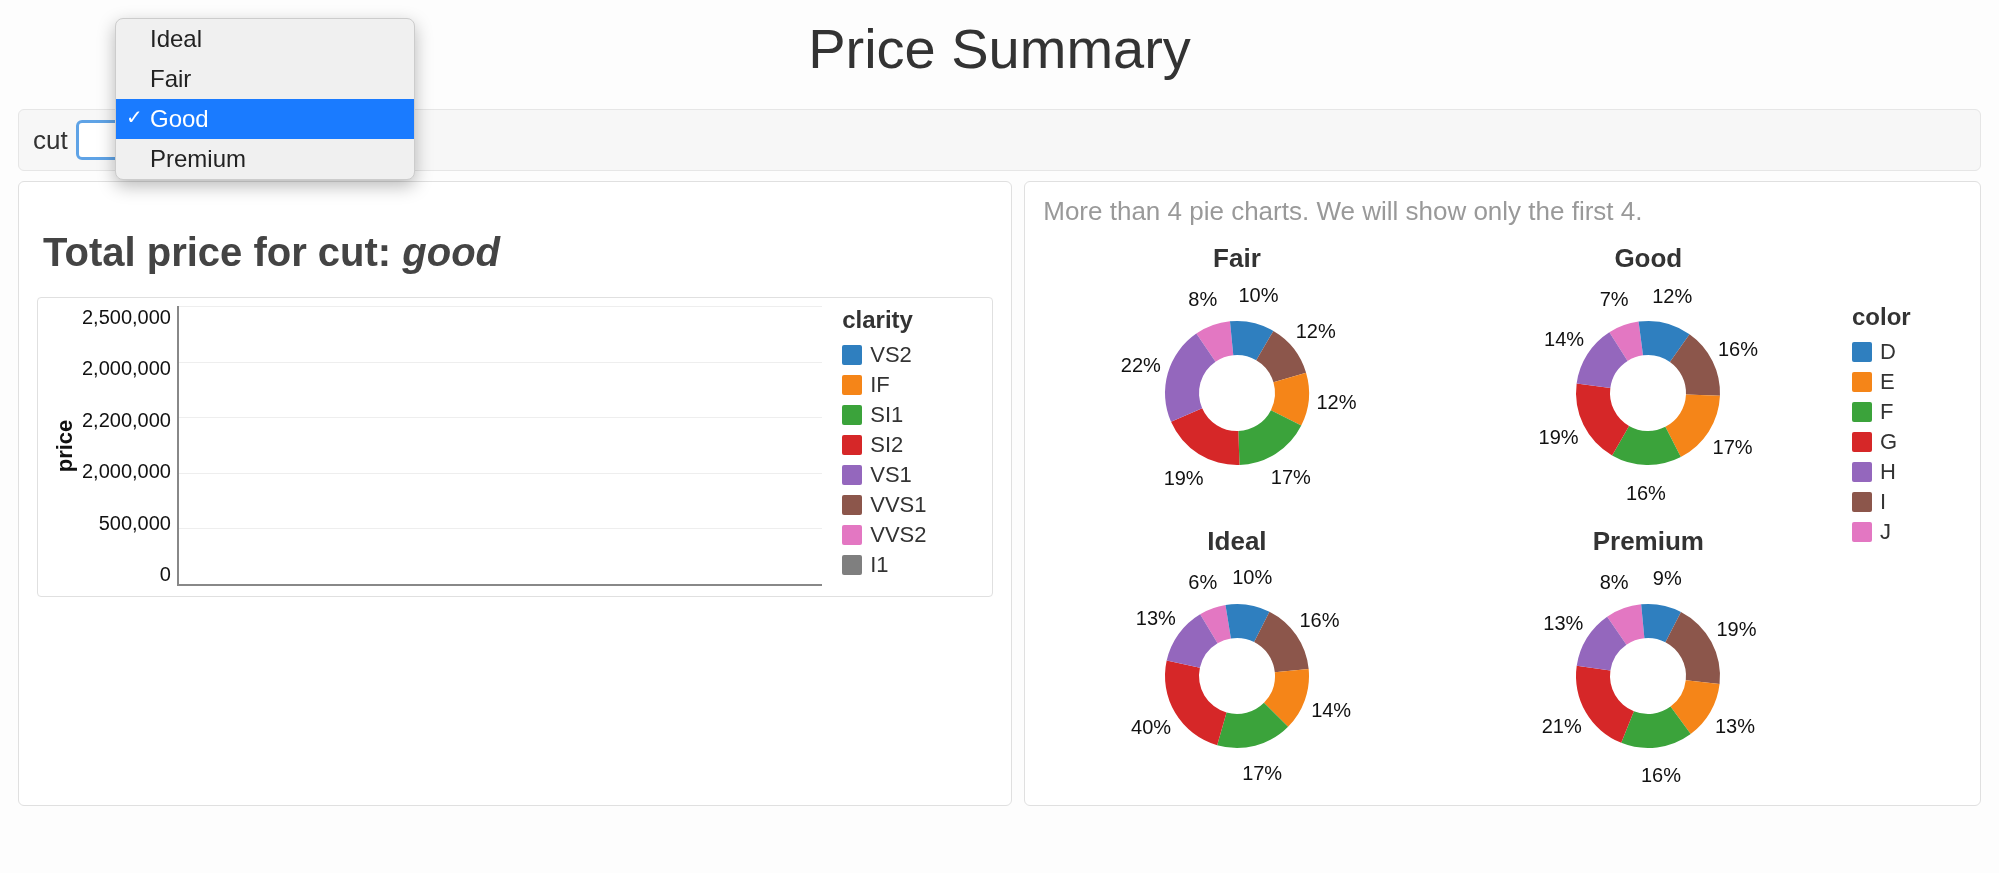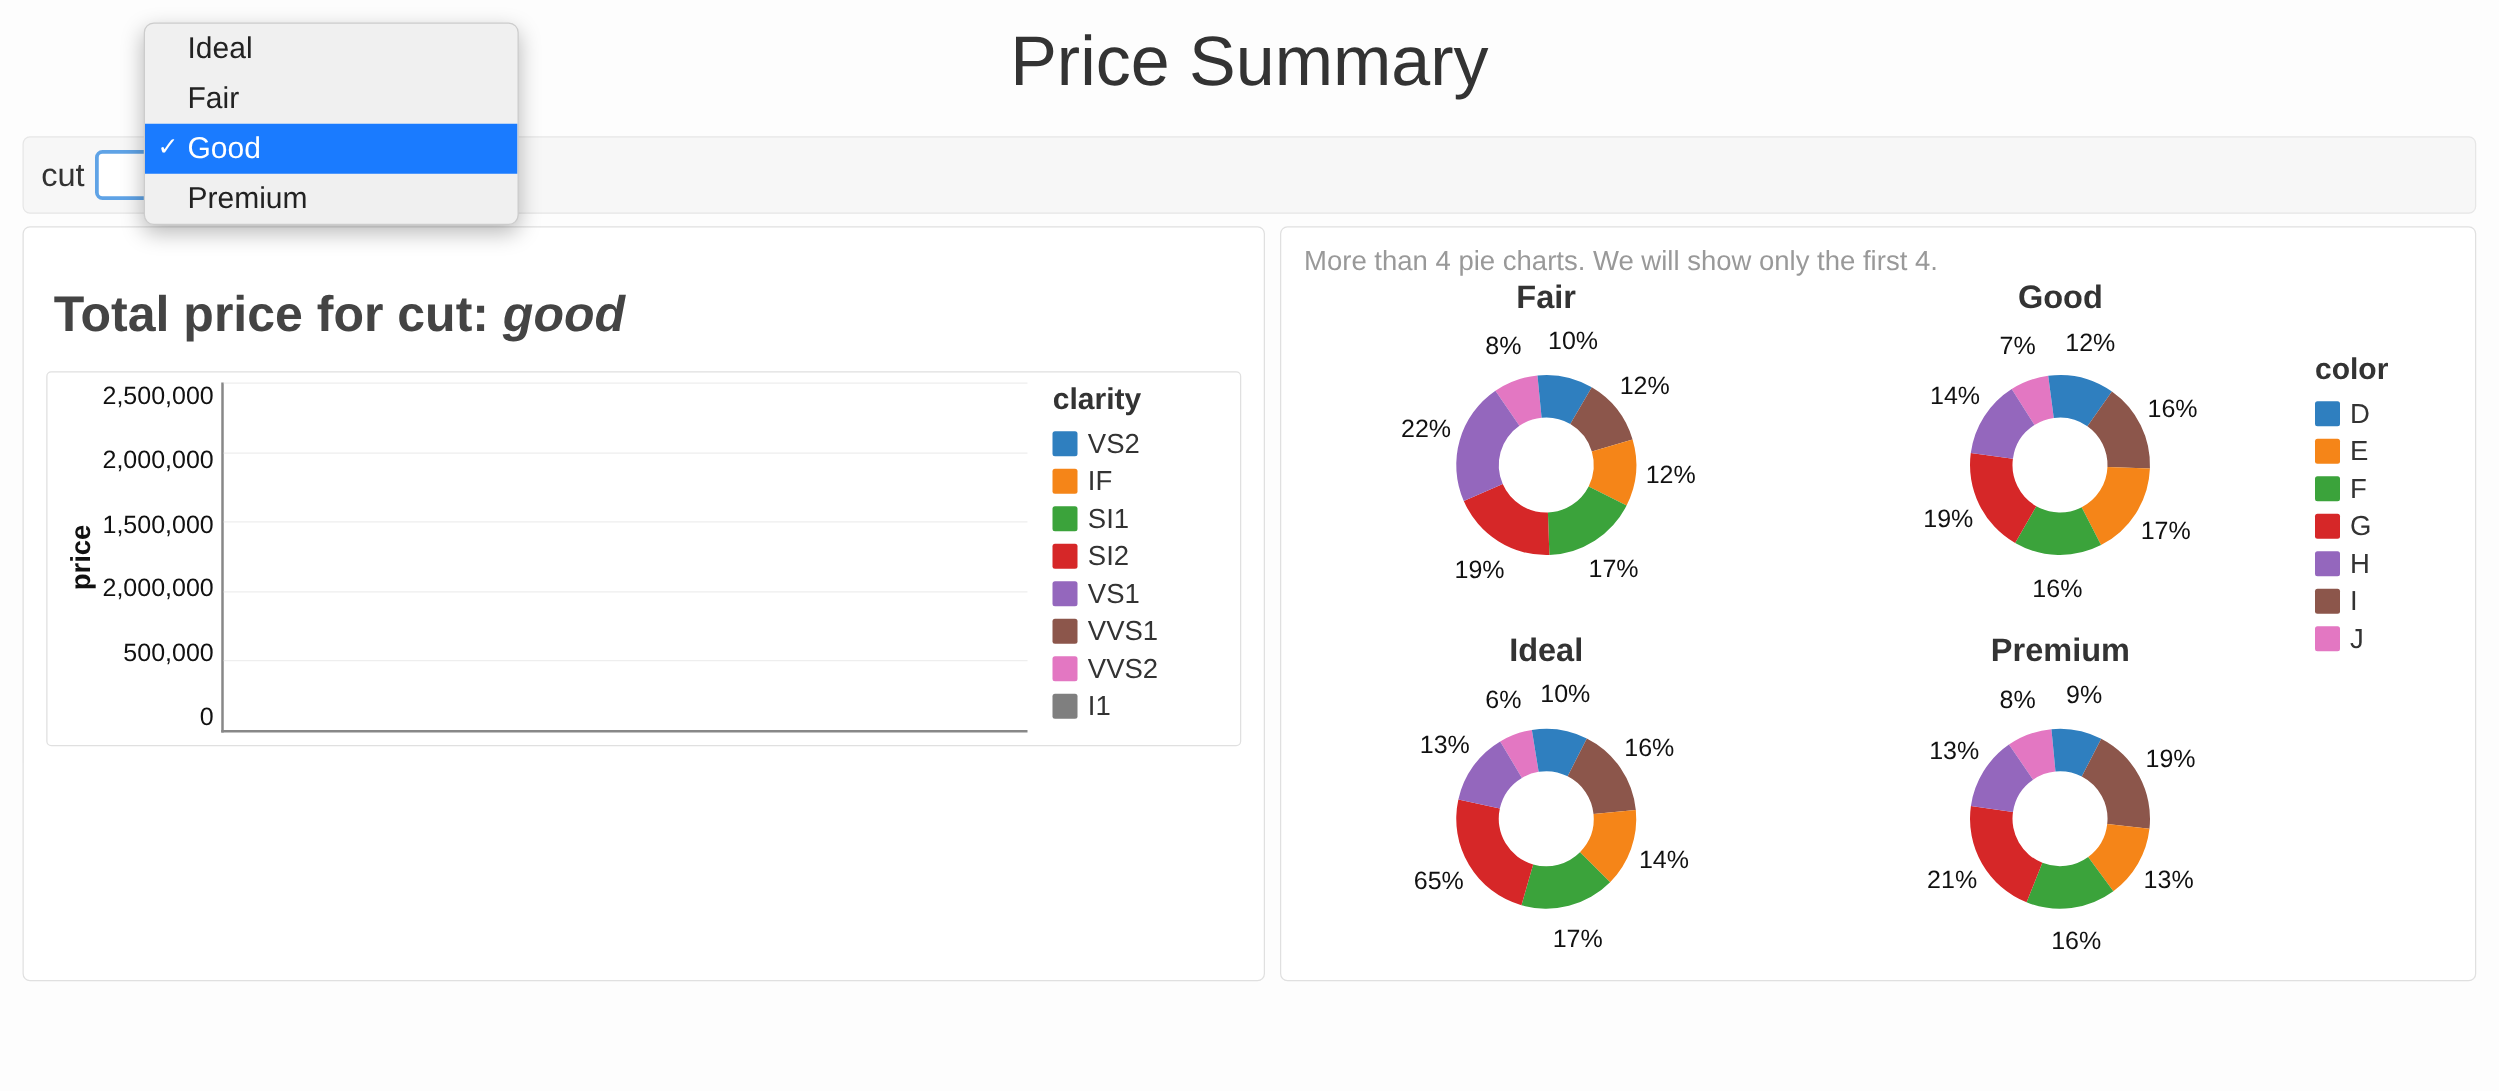--- a/index.html
+++ b/index.html
@@ -148,21 +148,21 @@
   .legend-col {
     width: 160px;
     padding-left: 20px;
   }
   .legend-title { font-size: 24px; font-weight: 700; margin-bottom: 8px; }
   .legend-item { display: flex; align-items: center; gap: 8px; font-size: 22px; margin: 4px 0; }
   .swatch { width: 20px; height: 20px; border-radius: 2px; }
 
   .footnote { font-size: 22px; color: #888; margin-top: 26px; }
 
-  .right-note { font-size: 22px; color: #999; margin-bottom: 0; }
+  .right-note { font-size: 26px; color: #999; margin-bottom: 16px; }
   .donuts-wrap { display: flex; }
   .donut-grid {
     flex: 1;
     display: grid;
     grid-template-columns: 1fr 1fr;
     gap: 18px 24px;
   }
   .donut-cell { text-align: center; }
   .donut-title { font-size: 26px; font-weight: 700; margin-bottom: 4px; }
   .donut-holder {
@@ -222,21 +222,21 @@
     <div class="chart-frame">
       <div class="bar-chart-wrap">
         <div class="ylab-col">
             <div class="ylab">price</div>
           </div>
         <div class="plot-col">
           <div class="yticks-plot">
             <div class="yticks" id="yticks">
                 <span>2,500,000</span>
                 <span>2,000,000</span>
-                <span>1,500,000</span>
+                <span>2,200,000</span>
                 <span>2,000,000</span>
                 <span>500,000</span>
                 <span>0</span>
               </div>
             <div class="plot-area" id="plot-area">
                 <div class="gridline" style="top: 80%;"></div>
                 <div class="gridline" style="top: 60%;"></div>
                 <div class="gridline" style="top: 40%;"></div>
                 <div class="gridline" style="top: 20%;"></div>
                 <div class="gridline" style="top: 0%;"></div>
@@ -931,21 +931,21 @@
             </div>
           </div>
           <div class="donut-cell">
             <div class="donut-title">Ideal</div>
             <div class="donut-holder">
               <div class="slice-label" style="left: 100.798px; top: 21.0307px;">6%</div>
               <div class="slice-label" style="left: 150.299px; top: 16.1772px;">10%</div>
               <div class="slice-label" style="left: 217.511px; top: 58.5033px;">16%</div>
               <div class="slice-label" style="left: 229.206px; top: 148.545px;">14%</div>
               <div class="slice-label" style="left: 160.207px; top: 211.771px;">17%</div>
-              <div class="slice-label" style="left: 49.104px; top: 166.204px;">65%</div>
+              <div class="slice-label" style="left: 49.104px; top: 166.204px;">40%</div>
               <div class="slice-label" style="left: 53.8936px; top: 56.5042px;">13%</div>
               <svg width="270" height="230" class="donut-svg">
                 <path d="M 98.13291372931886 53.154887420992154 A 72 72 0 0 1 123.4885544861879 43.92618891474487 L 128.9245148677103 77.48882192722647 A 38 38 0 0 0 115.54237113491828 82.35952391663474 Z" fill="#e377c2"></path>
                 <path d="M 123.4885544861879 43.92618891474487 A 72 72 0 0 1 167.463182929639 50.73382107144697 L 152.13334654619837 81.08173889881922 A 38 38 0 0 0 128.9245148677103 77.48882192722647 Z" fill="#2f7fbf"></path>
                 <path d="M 167.463182929639 50.73382107144697 A 72 72 0 0 1 206.65637279869185 107.97403121734123 L 172.81864119930958 111.29184980915232 A 38 38 0 0 0 152.13334654619837 81.08173889881922 Z" fill="#8c564b"></path>
                 <path d="M 206.65637279869185 107.97403121734123 A 72 72 0 0 1 186.0890930306295 165.7336631173788 L 161.9636879883878 141.7760999786166 A 38 38 0 0 0 172.81864119930958 111.29184980915232 Z" fill="#f58518"></path>
                 <path d="M 186.0890930306295 165.7336631173788 A 72 72 0 0 1 115.15411038117607 184.21084210755896 L 124.52578047895403 151.52794444565612 A 38 38 0 0 0 161.9636879883878 141.7760999786166 Z" fill="#3ba33b"></path>
                 <path d="M 115.15411038117607 184.21084210755896 A 72 72 0 0 1 64.67959595993992 99.53905644397148 L 97.88645342330162 106.84005756765161 A 38 38 0 0 0 124.52578047895403 151.52794444565612 Z" fill="#d62728"></path>
                 <path d="M 64.67959595993992 99.53905644397148 A 72 72 0 0 1 98.13291372931883 53.154887420992175 L 115.54237113491827 82.35952391663476 A 38 38 0 0 0 97.88645342330162 106.84005756765161 Z" fill="#9467bd"></path>
               </svg>

